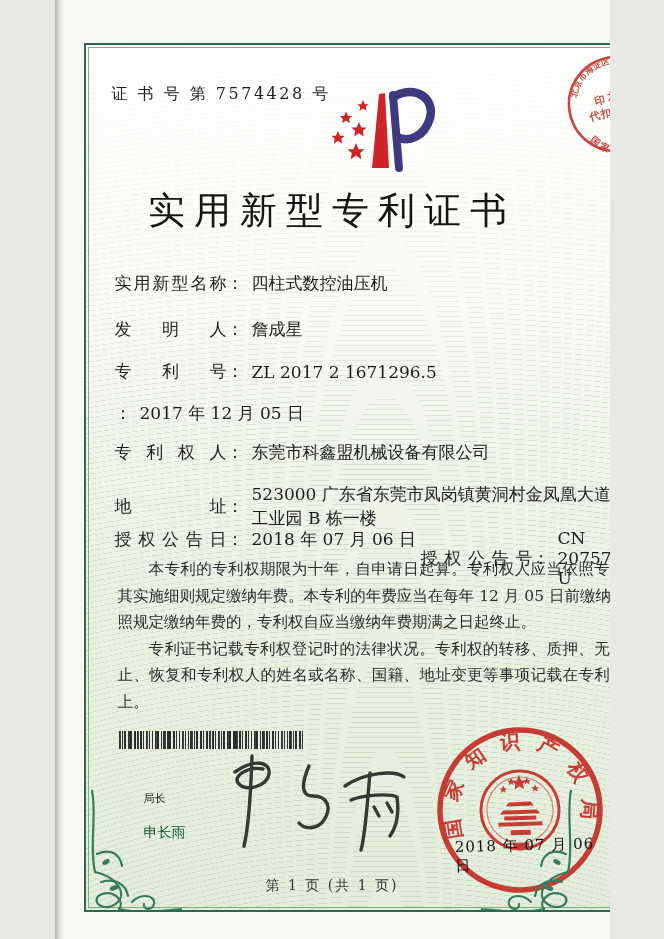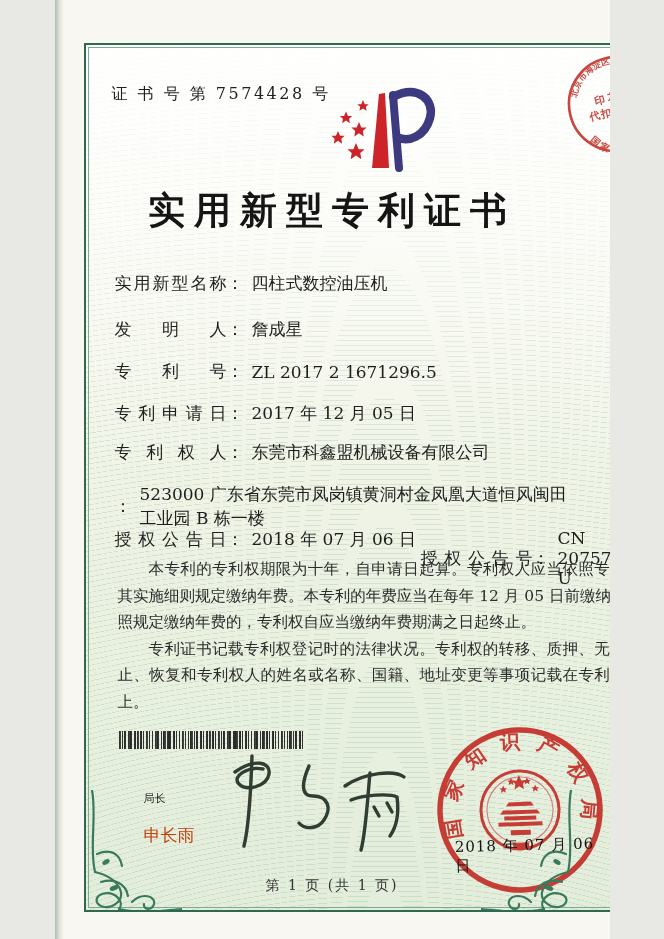--- a/index.html
+++ b/index.html
@@ -21,39 +21,39 @@
       repeating-radial-gradient(1300px 860px at 50% 138%, rgba(106,158,112,.20) 0px, rgba(106,158,112,.20) 1.1px, rgba(0,0,0,0) 1.1px, rgba(0,0,0,0) 7.5px),
       linear-gradient(180deg,#fbfaf3 0%, #f4f6eb 38%, #eaf1e1 68%, #e3eddb 100%);
   }
   .frame::after {
     content:''; position:absolute; inset:2px; border:1px solid #7dab90; pointer-events:none;
   }
   .abs { position:absolute; }
   .cert-no { left:57px; top:84px; font-size:16px; letter-spacing:2.5px; color:#1f1f1f; }
   .title {
     left:0; right:0; top:186px; text-align:center;
-    font-size:37px; font-weight:700; letter-spacing:9px; color:#151515;
+    font-size:37px; font-weight:400; letter-spacing:9px; color:#151515;
   }
   .field { position:absolute; left:60px; font-size:17px; color:#1e1e1e; display:flex; align-items:center; }
   .field .lab { display:inline-block; width:112px; text-align:justify; text-align-last:justify; flex:0 0 112px; }
   .field .colon { margin:0 2px 0 0; }
   .field .val { margin-left:6px; }
   .addr-val { width:436px; line-height:24px; }
   .body-text { left:63px; top:556px; width:540px; font-size:15.5px; line-height:26.5px; color:#2c2c2c; text-align:justify; }
   .body-text p { margin:0; text-indent:2em; }
   .barcode {
     left:64px; top:731px; width:186px; height:18px; opacity:.88;
     background:
       repeating-linear-gradient(90deg,#1b1b1b 0 1.5px,rgba(0,0,0,0) 1.5px 3px),
       repeating-linear-gradient(90deg,#111 0 1px,rgba(0,0,0,0) 1px 5.5px),
       repeating-linear-gradient(90deg,#2e2e2e 0 2px,rgba(0,0,0,0) 2px 9px);
   }
   .sig-title { left:89px; top:791px; font-size:11px; color:#1e1e1e;
     font-family:"DejaVu Sans","Liberation Sans",sans-serif; }
-  .sig-name  { left:89px; top:824px; font-size:17px; color:#c2410c;
+  .sig-name  { left:89px; top:824px; font-size:14px; color:#14532d;
     font-family:"DejaVu Sans","Liberation Sans",sans-serif; }
   .sig-svg { left:142px; top:750px; }
   .tax-stamp { left:505px; top:48px; width:112px; height:112px; transform:rotate(-14deg); opacity:.93; z-index:6; }
   .logo { left:268px; top:80px; }
   .seal { left:377px; top:722px; width:176px; height:176px; transform:rotate(-2deg); opacity:.95; }
   .seal-date { left:400px; top:836px; font-size:15px; color:#141414; letter-spacing:1px; transform:rotate(-1.5deg); z-index:4; }
   .footer { left:0; right:0; top:877px; text-align:center; font-size:14px; letter-spacing:2px; color:#333; }
   .ornament { bottom:29px; z-index:2; }
   .ornament.left { left:31px; }
   .ornament.right { right:33px; transform:scaleX(-1); }
@@ -140,30 +140,30 @@
     <span class="lab">发明人</span>
       <span class="colon">：</span>
     <span class="val">詹成星</span>
   </div>
   <div class="field" style="top:360px">
     <span class="lab">专利号</span>
       <span class="colon">：</span>
     <span class="val">ZL 2017 2 1671296.5</span>
   </div>
   <div class="field" style="top:402px">
-    <span class="lab">专利申请日</span>
       <span class="colon">：</span>
     <span class="val">2017 年 12 月 05 日</span>
   </div>
   <div class="field" style="top:441px">
     <span class="lab">专利权人</span>
       <span class="colon">：</span>
     <span class="val">东莞市科鑫盟机械设备有限公司</span>
   </div>
   <div class="field" style="top:482px">
+    <span class="lab">地址</span>
       <span class="colon">：</span>
     <span class="val addr-val">523000 广东省东莞市凤岗镇黄洞村金凤凰大道恒风闽田工业园 B 栋一楼</span>
   </div>
   <div class="field" style="top:528px">
     <span class="lab">授权公告日</span>
       <span class="colon">：</span>
     <span class="val">2018 年 07 月 06 日</span>
   </div>
   <div class="field" style="top:528px; left:366px">
     <span class="lab">授权公告号</span>

